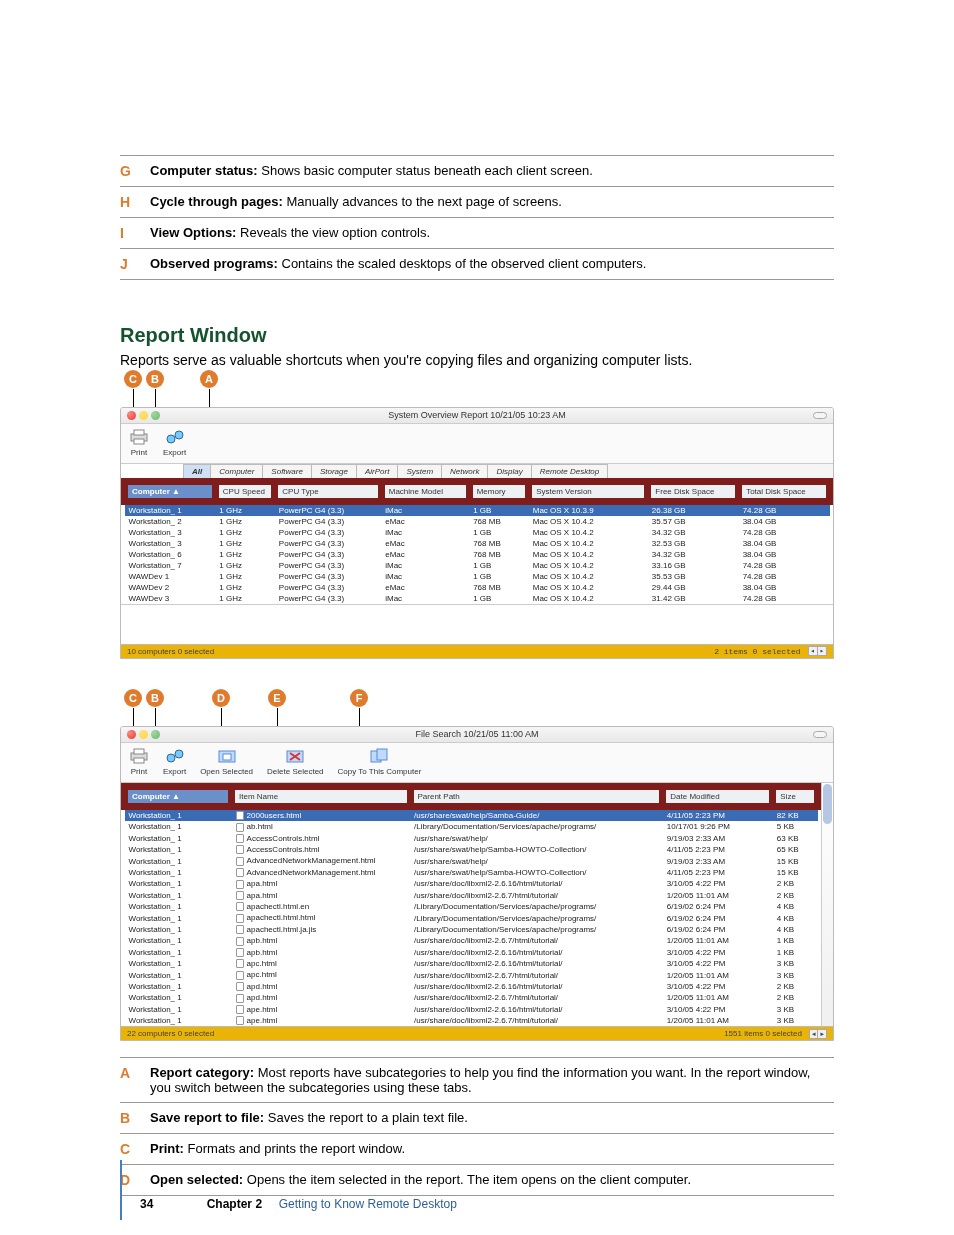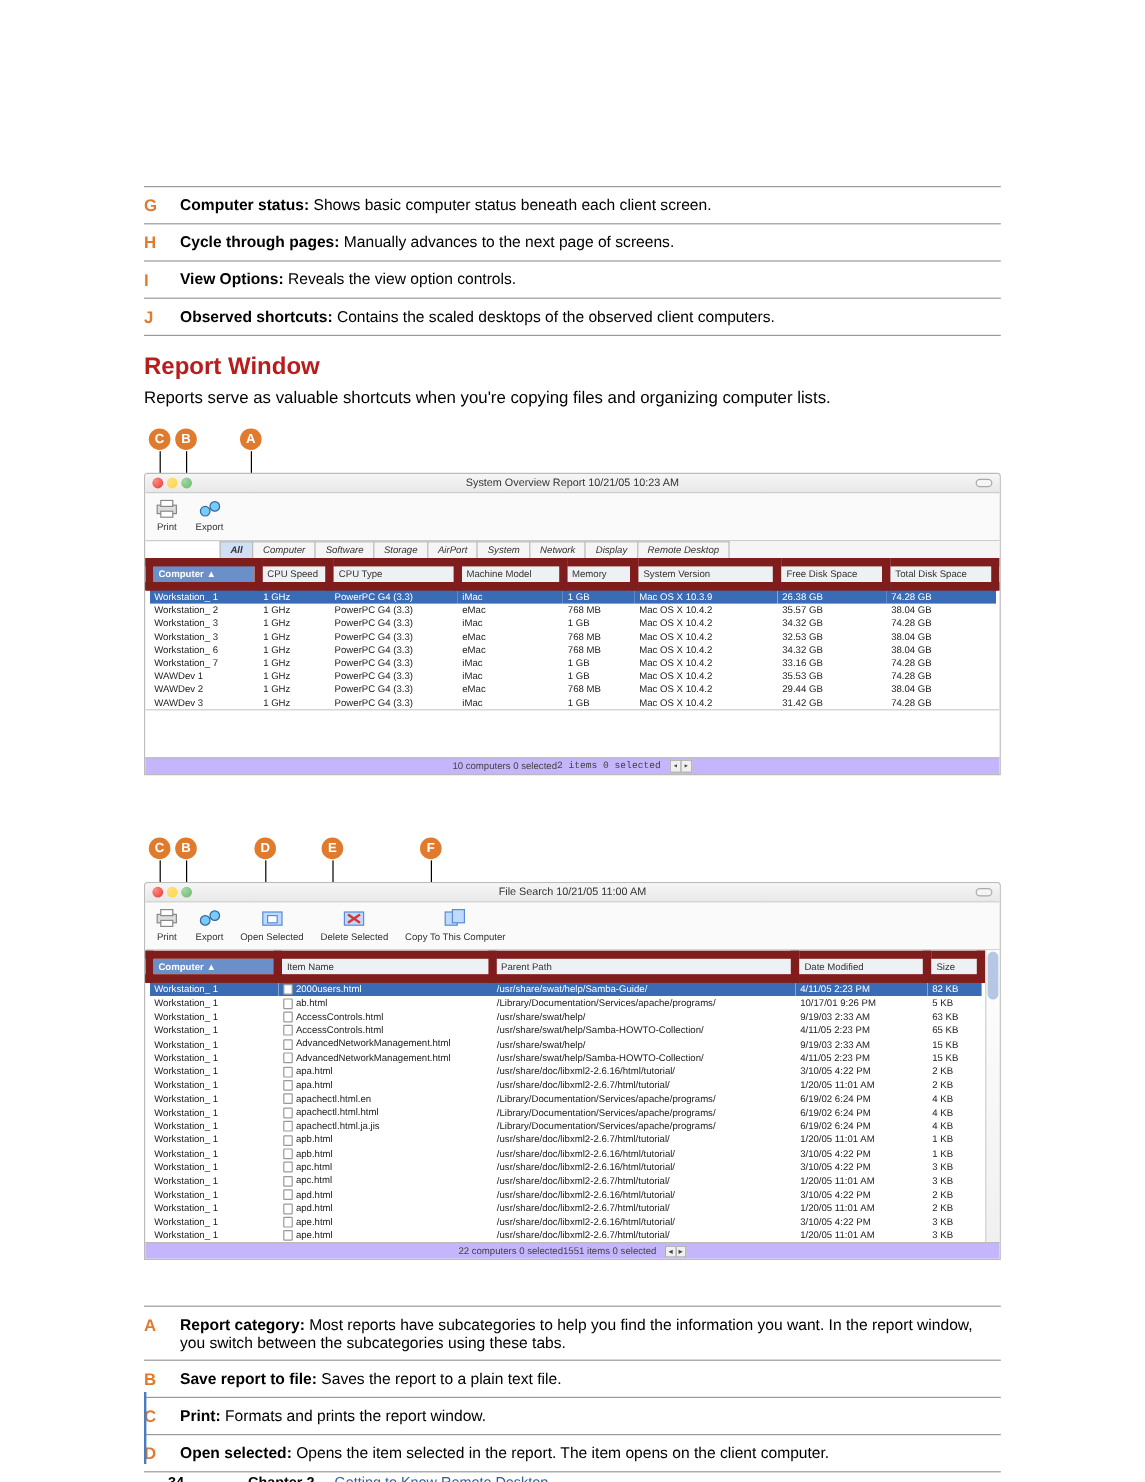--- a/index.html
+++ b/index.html
@@ -4,49 +4,49 @@
 <style>
   * { box-sizing: border-box; margin: 0; padding: 0; }
   body { font-family: "Helvetica Neue", Helvetica, Arial, sans-serif; font-size: 13px; color: #000; background: #fff; width: 954px; margin: 0 auto; padding: 0; position: relative; }
   .page { padding: 155px 120px 60px 120px; position: relative; min-height: 1235px; }
   .side-rule { position: absolute; left: 120px; top: 1160px; width: 2px; height: 60px; background: #4a7dbf; }
   .legend-table { width: 100%; border-collapse: collapse; }
   .legend-table td { border-top: 1px solid #999; padding: 7px 0; vertical-align: top; }
   .legend-table tr:last-child td { border-bottom: 1px solid #999; }
   .legend-table .letter { width: 30px; font-weight: bold; color: #e07b2e; font-size: 14px; }
   .legend-table .bold { font-weight: bold; }
-  h2.heading { color: #b91c1c; font-size: 20px; font-weight: 600; margin-top: 15px; margin-bottom: 4px; }
-  p.body-text { font-size: 14px; line-height: 1.35; margin-bottom: 16px; }
+  h2.heading { color: #14532d; font-size: 20px; font-weight: 600; margin-top: 44px; margin-bottom: 4px; }
+  p.body-text { font-size: 14px; line-height: 1.35; }
   .callouts { display: flex; gap: 18px; margin-left: 4px; margin-bottom: 0; align-items: flex-start; }
   .callouts.row2 { gap: 18px; }
   .callout { display: flex; flex-direction: column; align-items: center; }
   .callout-bubble { width: 18px; height: 18px; border-radius: 50%; background: #e07b2e; color: #fff; font-weight: bold; font-size: 11px; display: flex; align-items: center; justify-content: center; }
   .callout-line { width: 1px; height: 18px; background: #000; margin-top: 1px; }
-  .window { border: 1px solid #bbb; background: #fff; border-radius: 3px 3px 0 0; overflow: hidden; margin-bottom: 22px; box-shadow: 0 0 0 rgba(0,0,0,0.1); }
+  .window { border: 1px solid #bbb; background: #fff; border-radius: 3px 3px 0 0; overflow: hidden; box-shadow: 0 0 0 rgba(0,0,0,0.1); }
   .window-titlebar { display: flex; align-items: center; height: 16px; background: linear-gradient(#f6f6f6,#e8e8e8); border-bottom: 1px solid #ccc; padding: 0 6px; font-size: 9px; color: #333; position: relative; }
   .traffic { display: flex; gap: 3px; }
   .traffic span { width: 9px; height: 9px; border-radius: 50%; display: inline-block; }
   .traffic .r { background: radial-gradient(circle at 30% 30%, #ff8a80, #e53935); }
   .traffic .y { background: radial-gradient(circle at 30% 30%, #ffe082, #fdd835); }
   .traffic .g { background: radial-gradient(circle at 30% 30%, #a5d6a7, #66bb6a); }
   .titlebar-title { position: absolute; left: 0; right: 0; text-align: center; font-size: 9px; }
   .titlebar-pill { position: absolute; right: 6px; width: 14px; height: 7px; border: 1px solid #aaa; border-radius: 4px; background: #f5f5f5; }
   .toolbar { display: flex; gap: 14px; padding: 4px 8px 6px 8px; border-bottom: 1px solid #ccc; background: #fafafa; }
   .tool-item { display: flex; flex-direction: column; align-items: center; font-size: 8px; color: #333; gap: 2px; }
   .tool-ico { width: 20px; height: 18px; display: flex; align-items: center; justify-content: center; }
   svg { display: block; }
   .tabs { display: flex; margin-left: 62px; background: #f5f5f5; font-style: italic; }
   .tab { font-size: 8px; padding: 2px 8px; border: 1px solid #bbb; border-bottom: none; margin-right: -1px; background: #f5f5f5; color: #333; }
   .tab.active { background: #cfe0f4; font-weight: bold; }
   .report-table { width: 100%; border-collapse: collapse; font-size: 8px; table-layout: fixed; }
   .report-table th { background: #eef1f4; border: 7px solid #7f1d1d; font-weight: normal; color: #333; text-align: left; padding: 2px 4px; white-space: nowrap; overflow: hidden; }
   .report-table th.sorted { background: #6b8fc9; color: #fff; font-weight: bold; }
   .report-table td { padding: 1px 4px; white-space: nowrap; overflow: hidden; text-overflow: clip; color: #222; }
   .report-table tr.selected td { background: #3a6bb5; color: #fff; }
-  .status-bar { border-top: 1px solid #bbb; background: #c4b5fd; font-size: 8px; color: #444; padding: 2px 6px; display: flex; justify-content: center; align-items: center; height: 14px; }
+  .status-bar { border-top: 1px solid #bbb; background: #eab308; font-size: 8px; color: #444; padding: 2px 6px; display: flex; justify-content: space-between; align-items: center; height: 14px; }
   .scroll-gutter { width: 12px; background: linear-gradient(#fff,#f0f0f0); border-left: 1px solid #ccc; }
   .scroll-thumb { width: 9px; height: 40px; margin: 1px auto; background: #b5c7e2; border-radius: 5px; }
   .table-wrap { display: flex; }
   .table-wrap .tbl-inner { flex: 1; overflow: hidden; }
   .file-icon { display: inline-block; width: 8px; height: 9px; border: 1px solid #999; border-radius: 1px; margin-right: 3px; vertical-align: middle; background: #fff; }
   .status-arrows { display: inline-flex; gap: 0; }
   .status-arrows span { border: 1px solid #aaa; font-size: 7px; padding: 0 2px; background: #f0f0f0; margin-left: -1px; }
   .footer { position: absolute; bottom: 45px; left: 140px; font-size: 12px; }
   .footer .pg { font-weight: bold; margin-right: 50px; }
   .footer .chap { font-weight: bold; }
@@ -67,21 +67,21 @@
         <tr>
           <td class="letter">H</td>
           <td><span class="bold">Cycle through pages:</span> Manually advances to the next page of screens.</td>
         </tr>
         <tr>
           <td class="letter">I</td>
           <td><span class="bold">View Options:</span> Reveals the view option controls.</td>
         </tr>
         <tr>
           <td class="letter">J</td>
-          <td><span class="bold">Observed shortcuts:</span> Contains the scaled desktops of the observed client computers.</td>
+          <td><span class="bold">Observed programs:</span> Contains the scaled desktops of the observed client computers.</td>
         </tr>
       </tbody>
   </table>
 
   <h2 class="heading">Report Window</h2>
   <p class="body-text">Reports serve as valuable shortcuts when you're copying files and organizing computer lists.</p>
 
   <div class="callouts" id="callouts1" style="gap:4px;">
   <div class="callout" style="margin-left: 0px;">
         <div class="callout-bubble">C</div>

